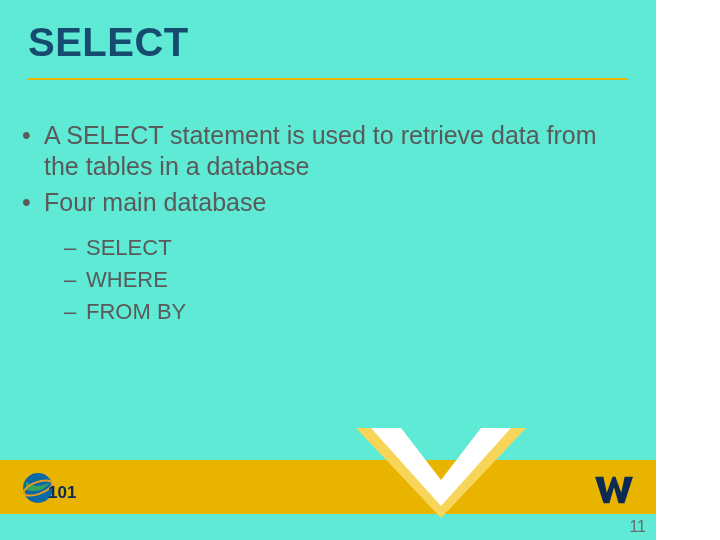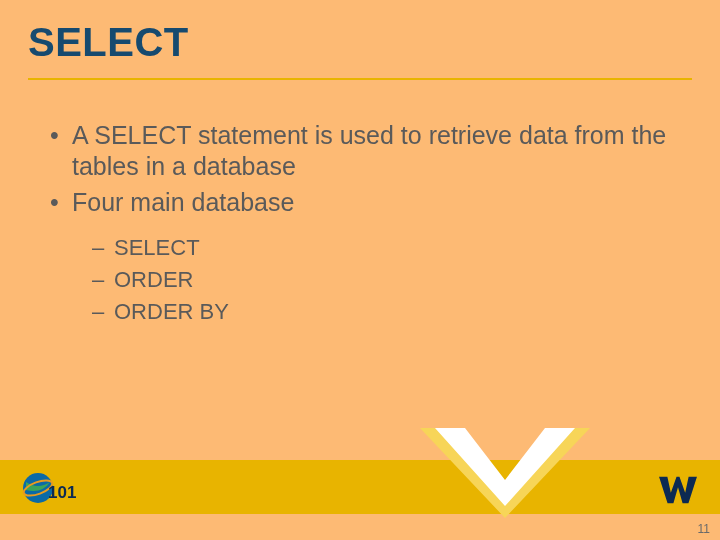--- a/index.html
+++ b/index.html
@@ -1,37 +1,37 @@
 <!DOCTYPE html>
 <html><head>
 <meta charset="utf-8">
 <style>
   * { margin: 0; padding: 0; box-sizing: border-box; }
   html, body { width: 720px; height: 540px; font-family: Arial, Helvetica, sans-serif; background: #fff; overflow: hidden; }
-  .slide { position: relative; width: 720px; height: 540px; background: #fdba74; }
+  .slide { position: relative; width: 656px; height: 540px; background: #5eead4; }
   .title {
     position: absolute;
     left: 28px;
     top: 20px;
     font-size: 40px;
     font-weight: 700;
     letter-spacing: 0.5px;
     color: #164a6f;
   }
   .rule {
     position: absolute;
     left: 28px;
     right: 28px;
     top: 78px;
     height: 2px;
     background: #e8b400;
   }
   .content {
     position: absolute;
-    left: 48px;
+    left: 20px;
     top: 120px;
     right: 40px;
     color: #5a5a5a;
   }
   .bullets { list-style: none; }
   .bullets > li {
     position: relative;
     padding-left: 24px;
     font-size: 25px;
     line-height: 1.25;
@@ -91,41 +91,41 @@
     position: absolute;
     right: 20px;
     bottom: 32px;
     width: 44px;
     height: 36px;
   }
   .pagenum {
     position: absolute;
     right: 10px;
     bottom: 4px;
-    font-size: 12px;
+    font-size: 16px;
     color: #6a6a6a;
   }
 </style>
 </head>
 <body>
 
 <div class="slide">
 
   <div class="title">SELECT</div>
   <div class="rule"></div>
 
   <div class="content">
     <ul class="bullets">
       <li>A SELECT statement is used to retrieve data from the tables in a database</li>
       <li>
         <span>Four main database</span>
         <ul class="sublist">
           <li>SELECT</li>
-          <li>ORDER</li>
-          <li>ORDER BY</li>
+          <li>WHERE</li>
+          <li>FROM BY</li>
         </ul>
       </li>
     </ul>
   </div>
 
   <div class="footer-band"></div>
 
   <svg class="chevron" viewBox="0 0 170 90">
     <polygon points="0,0 40,0 85,60 130,0 170,0 85,90" fill="#f7d558"></polygon>
     <polygon points="15,0 45,0 85,52 125,0 155,0 85,78" fill="#ffffff"></polygon>

